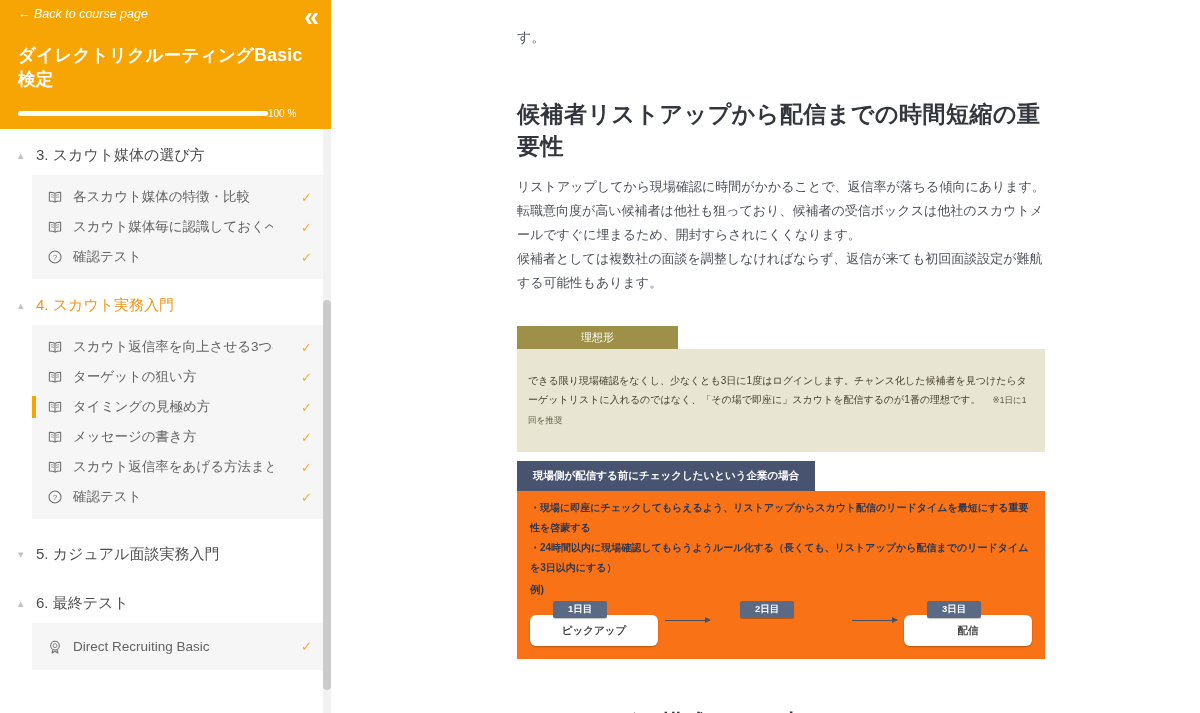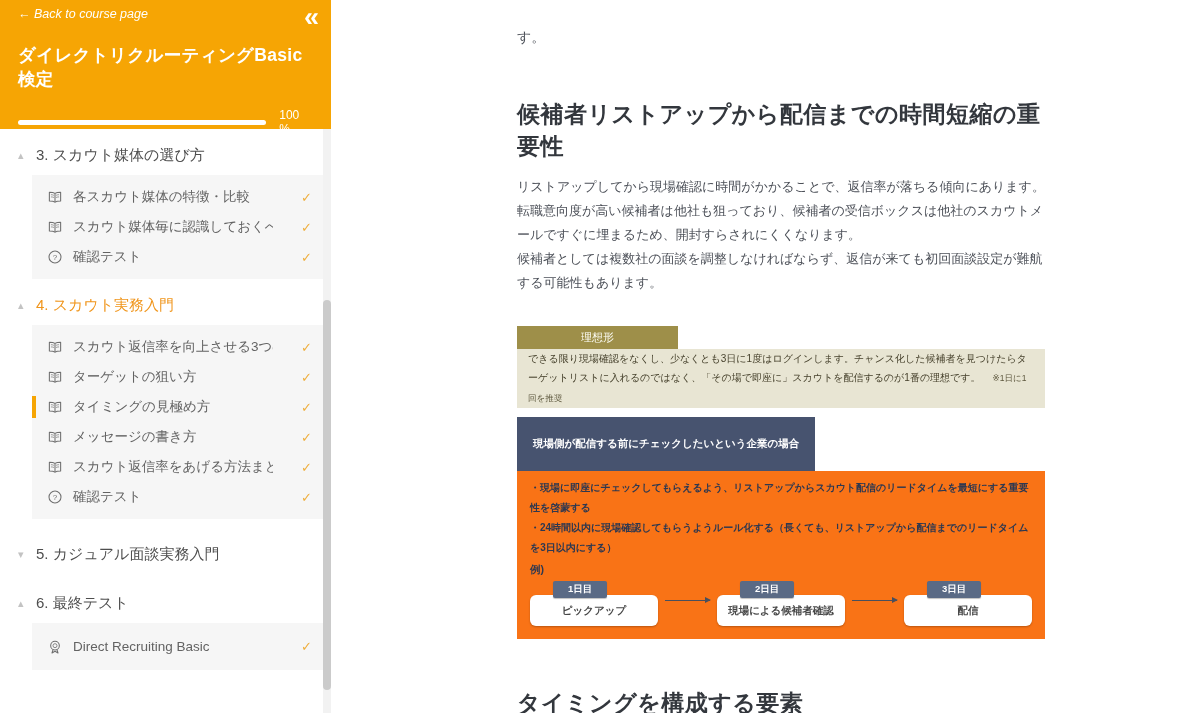--- a/index.html
+++ b/index.html
@@ -7,21 +7,21 @@
     font-family:"Liberation Sans","DejaVu Sans",sans-serif; }
 
   
   .sidebar { position:absolute; left:0; top:0; width:331px; height:713px; background:#fff; z-index:5; }
   .sb-header { height:129px; background:#F6A504; position:relative; padding:4px 18px; }
   .back-link { color:#fff; font-style:italic; font-size:12.5px; text-decoration:none; display:inline-block; margin-top:2px; cursor:pointer; }
   .collapse-btn { position:absolute; top:0px; right:12px; color:#fff; font-size:27px; font-weight:bold; cursor:pointer; line-height:34px; }
   .course-title { color:#fff; font-size:17.5px; font-weight:700; margin-top:21px; letter-spacing:.3px; }
   .progress-row { display:flex; align-items:center; margin-top:17px; }
   .progress-bar { width:250px; height:5px; background:#fff; border-radius:3px; }
-  .progress-label { color:#fff; font-size:12px; margin-left:13px; }
+  .progress-label { color:#fff; font-size:10px; }
 
   .sb-body { position:relative; height:584px; overflow:hidden; }
   .sb-track { position:absolute; right:0; top:0; width:8px; height:584px; background:#f2f2f2; }
   .sb-thumb { position:absolute; right:0; top:171px; width:8px; height:390px; background:#cbcbcb; border-radius:4px; cursor:pointer; }
 
   .sb-section-title { display:flex; align-items:center; padding:17px 0 10px 18px; font-size:15px; color:#4e4e4e; cursor:pointer; }
   .sb-section-title .caret { color:#c3c3c3; font-size:11px; margin-right:7px; width:11px; }
   .sb-section-title.active { color:#F0951B; }
   .sb-items { margin-left:32px; width:293px; background:#f6f6f6; padding:7px 0; }
   .sb-item { display:flex; align-items:center; height:30px; padding-left:15px; position:relative; cursor:pointer; }
@@ -41,25 +41,25 @@
     box-shadow:0 1px 3px rgba(0,0,0,.3); cursor:pointer; }
 
   .content { width:528px; margin-left:186px; padding-top:29px; color:#4C5058; }
   .fragment { font-size:14px; color:#4C5058; }
   .h1 { font-size:23px; font-weight:bold; color:#33373D; line-height:32px; margin-top:51px; letter-spacing:.5px; }
   .para { font-size:13px; line-height:24px; margin-top:13px; white-space:pre-line; color:#4C5058; }
 
   .figure { margin-top:31px; }
   .fig-tab-ideal { display:block; width:161px; background:#9E8F49; color:#fdfdf6; font-size:11px;
     text-align:center; padding:4px 0; }
-  .fig-ideal-body { background:#E8E5D3; padding:0 11px; font-size:10px; line-height:19px; color:#46412C; }
+  .fig-ideal-body { background:#E8E5D3; padding:22px 11px; font-size:10px; line-height:19px; color:#46412C; }
   .fig-note { font-size:8.5px; margin-left:12px; color:#5d573d; }
   .fig-gap { height:9px; }
   .fig-tab-case { display:inline-block; background:#47536F; color:#fff; font-size:10.5px; font-weight:bold;
-    padding:20px 16px;text-align:right; }
+    padding:8px 16px;text-align:right; }
   .fig-case-body { background:#f97316; padding:7px 13px 13px;font-weight:bold; }
   .fig-bullets { font-size:10px; line-height:20px; color:#2E3850; white-space:pre-line; }
   .fig-example { font-size:10.5px; color:#2E3850; margin:5px 0 1px; }
   .flow { display:flex; align-items:flex-start; }
   .step { width:128px; }
   .step .badge { display:inline-block; background:#5A6A85; color:#fff; font-size:9.5px; padding:2px 15px;
     border-radius:2px; margin-left:23px; position:relative; z-index:1; box-shadow:0 1px 1px rgba(0,0,0,.25); }
   .step .box { background:#fff; border-radius:6px; height:31px; margin-top:-3px; display:flex;
     align-items:center; justify-content:center; font-size:10.5px; color:#474747;
     box-shadow:0 1px 2px rgba(0,0,0,.25); }
@@ -248,21 +248,20 @@
 ・24時間以内に現場確認してもらうようルール化する（長くても、リストアップから配信までのリードタイムを3日以内にする）</div>
         <div class="fig-example">例)</div>
         <div class="flow">
           <div class="step">
             <span class="badge">1日目</span>
             <div class="box">ピックアップ</div>
           </div>
           <div class="farrow"></div>
           <div class="step">
             <span class="badge">2日目</span>
-            <div class="box">現場による候補者確認</div>
           </div>
           <div class="farrow"></div>
           <div class="step">
             <span class="badge">3日目</span>
             <div class="box">配信</div>
           </div>
         </div>
       </div>
     </div>
 

